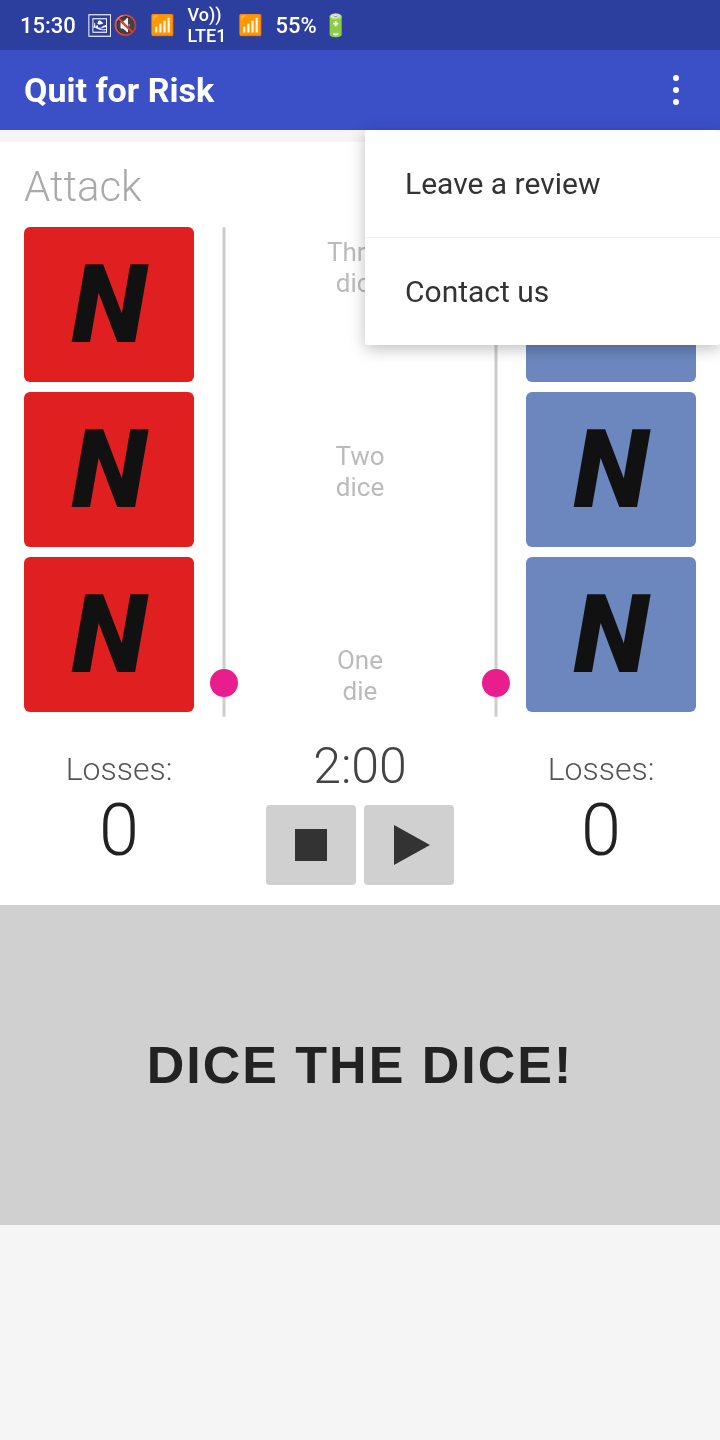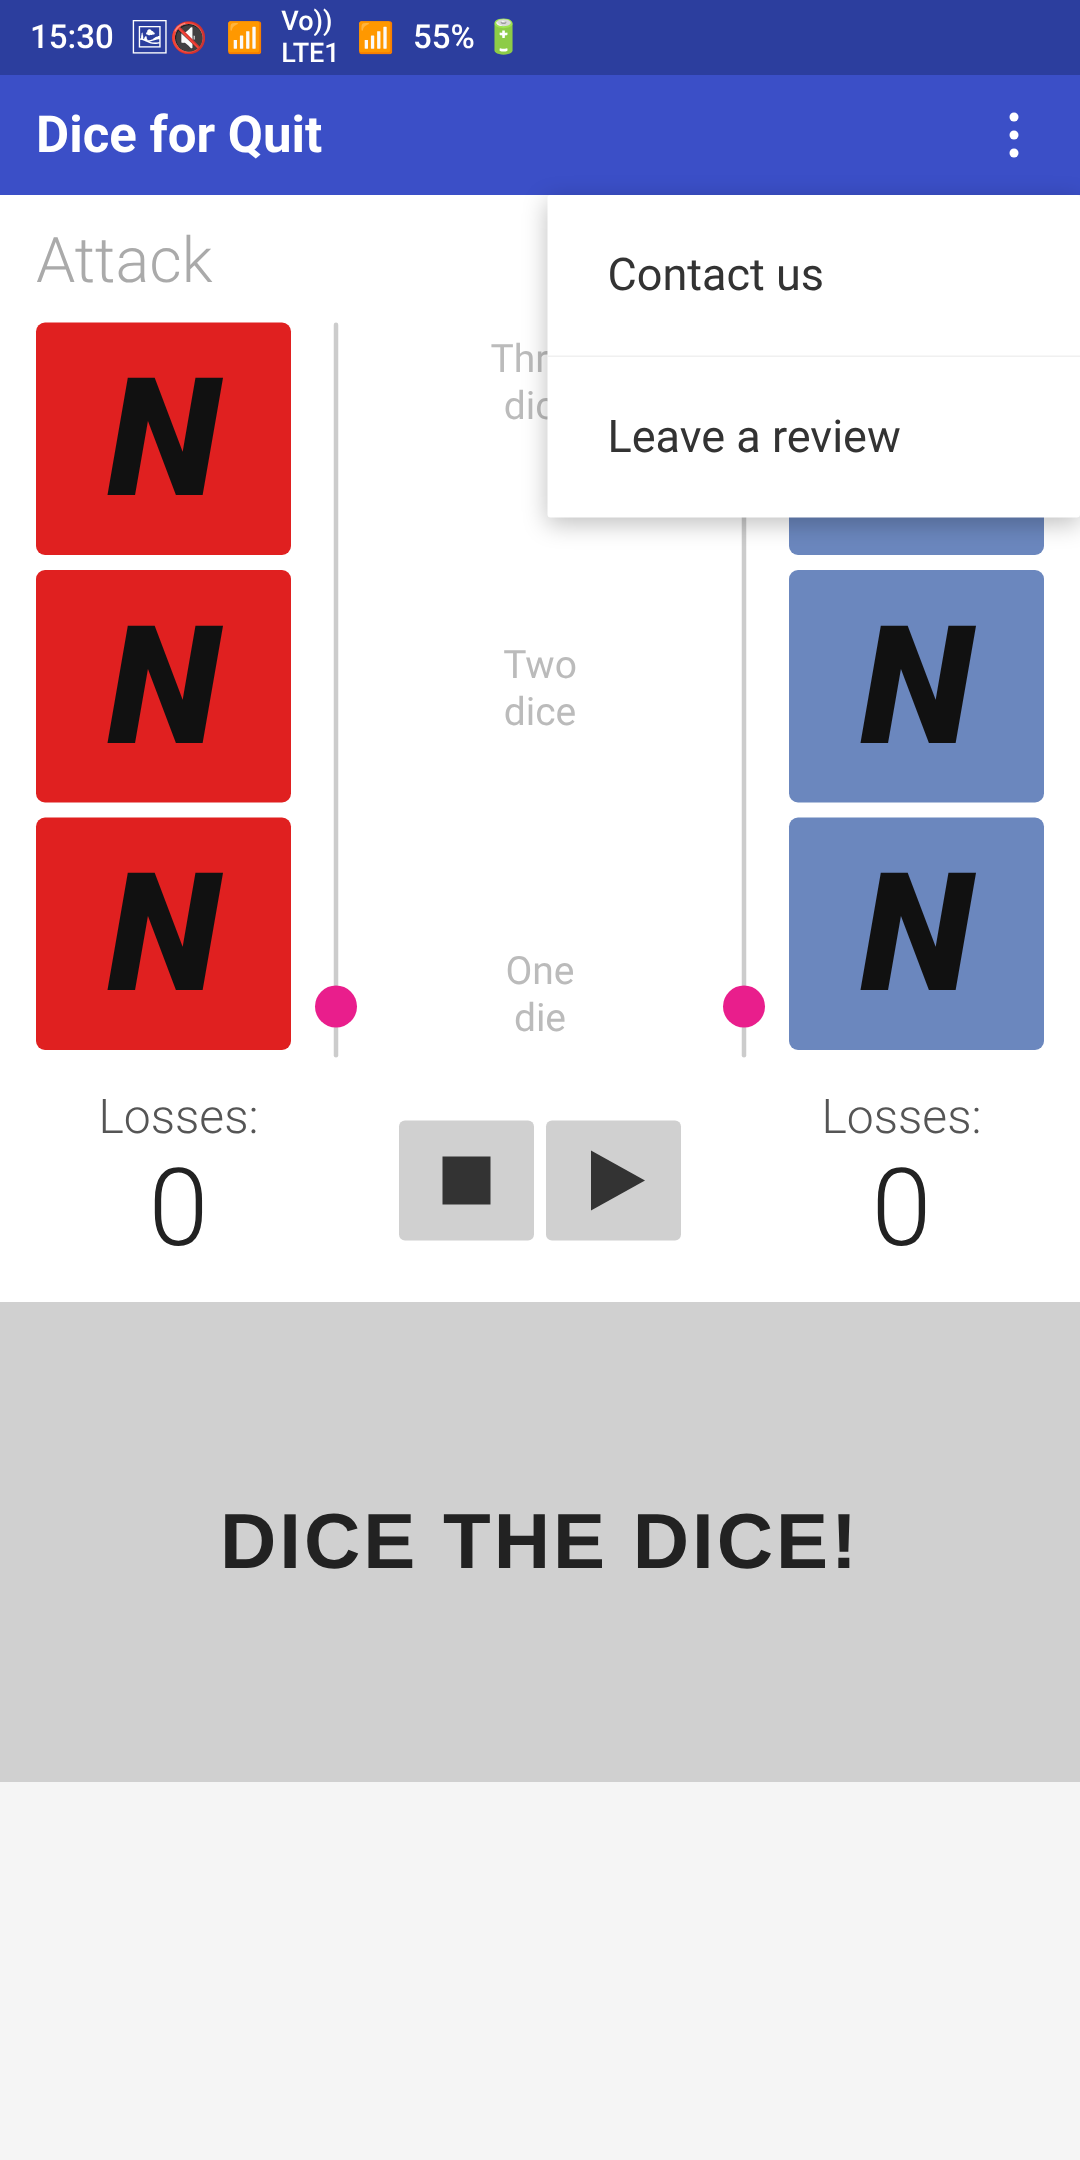--- a/index.html
+++ b/index.html
@@ -80,20 +80,21 @@
       color: #333;
       cursor: pointer;
       border-bottom: 1px solid #f0f0f0;
     }
     .dropdown-item:last-child { border-bottom: none; }
 
     
     .main-content {
       background: white;
       padding: 20px 24px;
+      margin-top: 12px;
     }
 
     
     .section-label {
       font-size: 42px;
       color: #aaa;
       margin-bottom: 16px;
       font-weight: 300;
     }
 
@@ -279,31 +280,31 @@
     <span style="font-size:20px;">📶</span>
     <span style="font-size:18px;">Vo))<br style="line-height:0">LTE1</span>
     <span style="font-size:20px;">📶</span>
     <span style="font-size:22px;">
       <span>55%</span> 🔋
     </span>
   </div>
 </div>
 
 <div class="app-bar">
-  <span class="app-bar-title">Dice for Quit</span>
+  <span class="app-bar-title">Quit for Risk</span>
   <div class="app-bar-menu">
     <div class="menu-dot"></div>
     <div class="menu-dot"></div>
     <div class="menu-dot"></div>
   </div>
 </div>
 
 <div class="dropdown-menu">
+  <div class="dropdown-item">Leave a review</div>
   <div class="dropdown-item">Contact us</div>
-  <div class="dropdown-item">Leave a review</div>
 </div>
 
 <div class="main-content">
 
   <div class="section-label">Attack</div>
 
   <div class="dice-area">
 
     <div class="dice-column attack-dice">
       <div class="die die-red">
@@ -350,20 +351,21 @@
 
   </div>
 
   <div class="scores-row">
     <div class="losses-section">
       <span class="losses-label">Losses:</span>
       <span class="losses-value">0</span>
     </div>
 
     <div class="center-controls">
+      <span class="timer">2:00</span>
       <div class="control-buttons">
         <button class="ctrl-btn">
           <div class="stop-icon"></div>
         </button>
         <button class="ctrl-btn">
           <div style="width:0;height:0;border-top:20px solid transparent;border-bottom:20px solid transparent;border-left:36px solid #333;margin-left:6px;"></div>
         </button>
       </div>
     </div>
 

